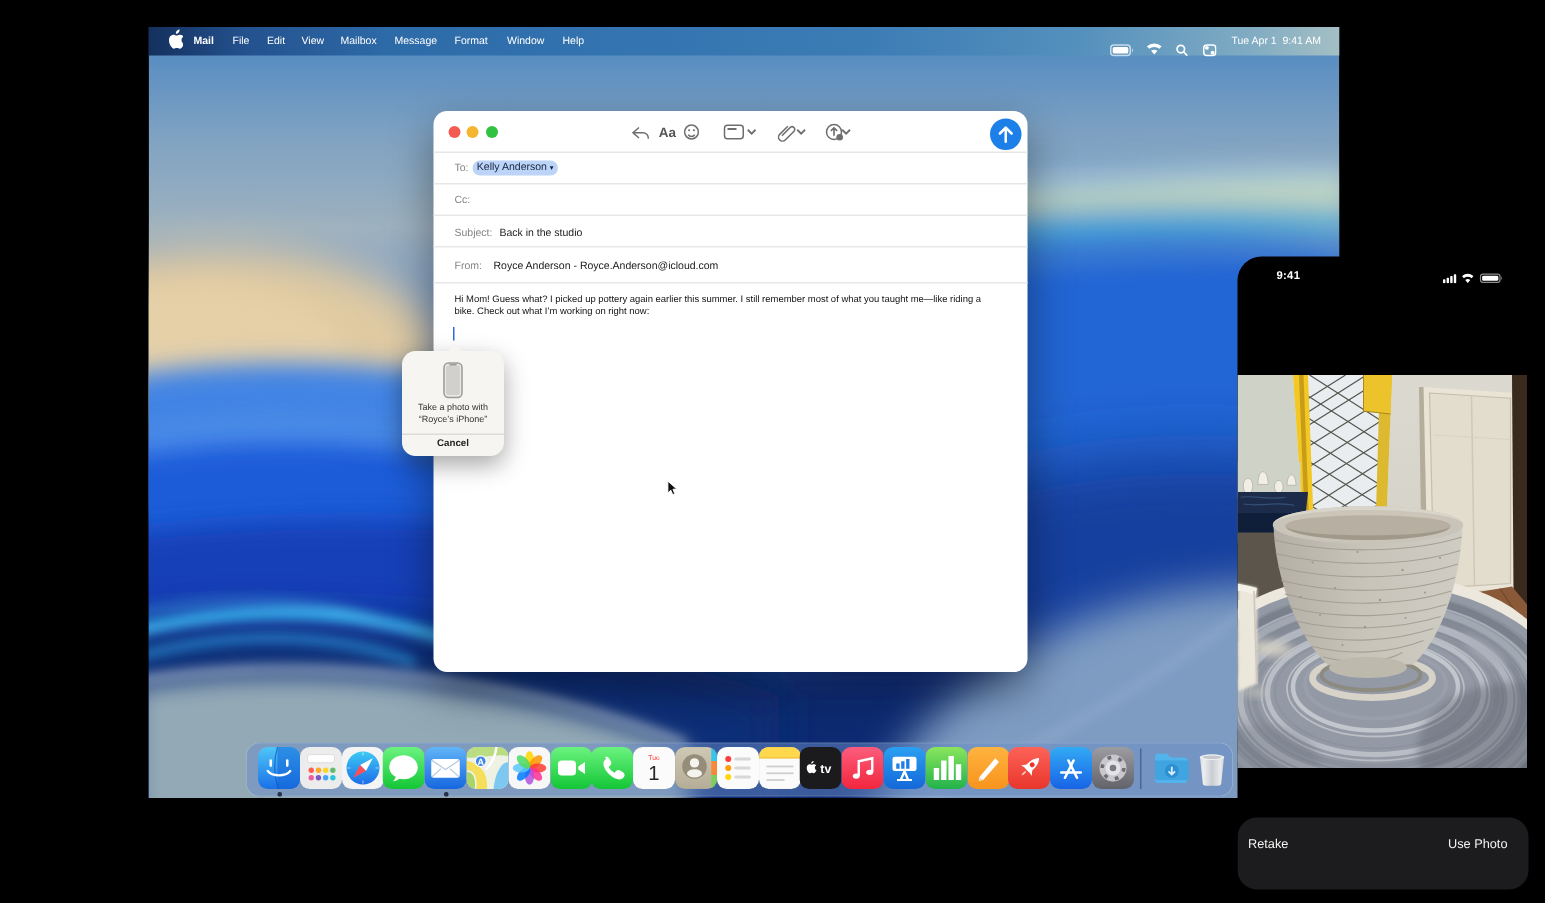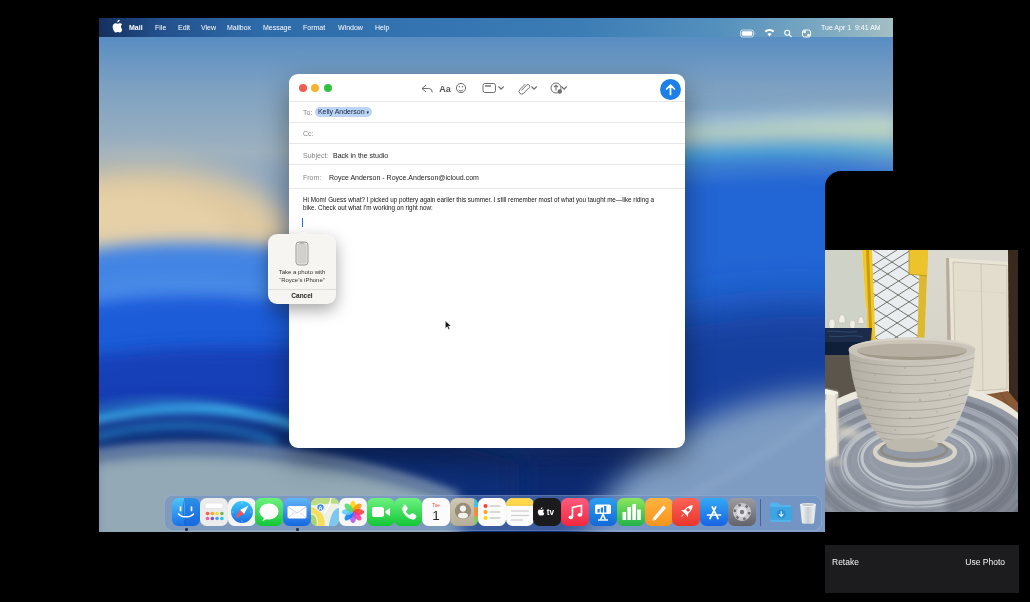--- a/index.html
+++ b/index.html
@@ -40,21 +40,21 @@
   background:rgba(105,140,198,0.5); border-radius:9px;
   box-shadow:inset 0 0 0 0.5px rgba(255,255,255,0.3); }
 .dicon { position:absolute; top:3px; width:28px; height:28px; }
 .ddot { position:absolute; top:33px; width:2.5px; height:2.5px; border-radius:50%; background:rgba(20,20,40,0.8); }
 
 #phone { position:absolute; left:825px; top:171px; width:205px; height:431px;
   background:#000; border-top-left-radius:16px; overflow:hidden; }
 #pstatus { position:absolute; left:0; top:0; width:194px; height:30px; color:#fff; }
 #photo { position:absolute; left:0; top:79px; width:193px; height:262px; }
 #pbar { position:absolute; left:0; top:374px; width:194px; height:48px; background:#1c1c1e;
-  color:#f4f4f4; font-size:8.5px; }
+  color:#f4f4f4; font-size:8.5px;border-radius:13px; }
 </style>
 </head>
 <body>
 <div id="stage">
   <div id="desktop">
     <svg id="wall" viewBox="0 0 794 514" preserveAspectRatio="none">
       <defs>
         <filter id="b20" x="-60%" y="-60%" width="220%" height="220%">
             <feGaussianBlur stdDeviation="20"></feGaussianBlur>
           </filter>
@@ -494,20 +494,37 @@
           <ellipse cx="14" cy="6.8" rx="6.4" ry="1.2" fill="#c4c8cd"></ellipse>
         </svg>
       <div class="ddot" style="left:21px"></div>
       <div class="ddot" style="left:132px"></div>
     </div>
     <svg id="cursor" style="position:absolute;left:344.5px;top:301.5px" width="8" height="11" viewBox="0 0 10 14">
         <path d="M1.5 1 L1.5 11 L4 8.6 L5.6 12.4 L7.4 11.6 L5.8 7.9 L9 7.6 Z" fill="#111" stroke="#fff" stroke-width="0.8"></path>
       </svg>
   </div>
   <div id="phone">
+    <div id="pstatus">
+      <span style="position:absolute;left:26px;top:8px;font-size:7.5px;font-weight:bold;letter-spacing:0.2px">9:41</span>
+      <svg style="position:absolute;left:137px;top:10.5px" width="41" height="7" viewBox="0 0 41 7">
+        <g fill="#fff">
+            <rect x="0" y="4.2" width="1.6" height="2.6" rx="0.5"></rect>
+            <rect x="2.4" y="3.2" width="1.6" height="3.6" rx="0.5"></rect>
+            <rect x="4.8" y="2" width="1.6" height="4.8" rx="0.5"></rect>
+            <rect x="7.2" y="0.8" width="1.6" height="6" rx="0.5"></rect>
+          </g>
+        <g fill="#fff">
+            <path d="M16.5 6.6 L18.2 4.6 a2.9 2.9 0 0 0-3.4 0 Z M13.9 3.5 a4.4 4.4 0 0 1 5.2 0 L20.3 2 a6.3 6.3 0 0 0-7.6 0 Z"></path>
+          </g>
+        <rect x="25" y="0.7" width="13" height="5.6" rx="1.6" fill="none" stroke="#fff" stroke-opacity="0.55" stroke-width="0.8"></rect>
+        <rect x="26.1" y="1.8" width="10.8" height="3.4" rx="0.9" fill="#fff"></rect>
+        <path d="M38.8 2.4 v2.2 c0.7-0.2 0.7-2 0-2.2z" fill="#fff" fill-opacity="0.55"></path>
+      </svg>
+    </div>
     <svg id="photo" viewBox="0 0 193 262">
       <defs>
         <linearGradient id="wallg" x1="0" y1="0" x2="0" y2="1">
             <stop offset="0" stop-color="#dcd9d0"></stop>
             <stop offset="1" stop-color="#ccc9be"></stop>
           </linearGradient>
         <linearGradient id="bowlg" x1="0" y1="0" x2="1" y2="0">
             <stop offset="0" stop-color="#b3afa5"></stop>
             <stop offset="0.45" stop-color="#c7c3b9"></stop>
             <stop offset="1" stop-color="#cfccc3"></stop>

